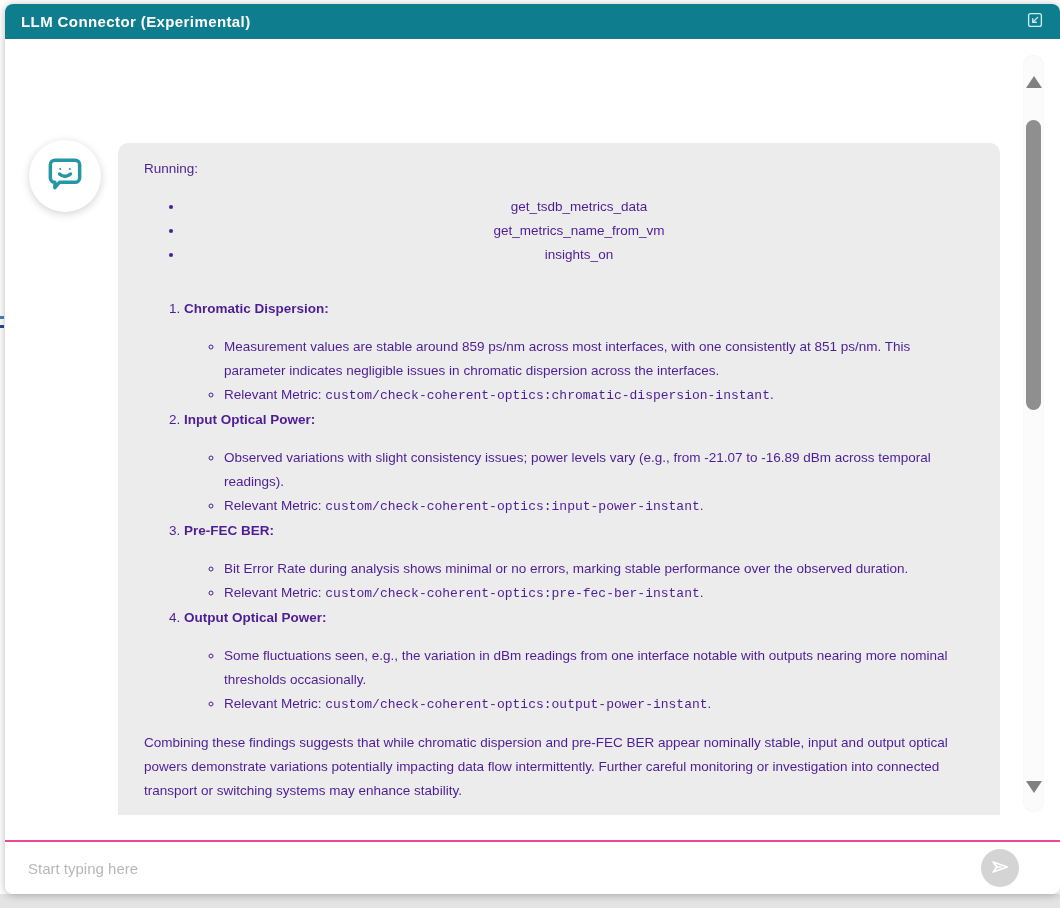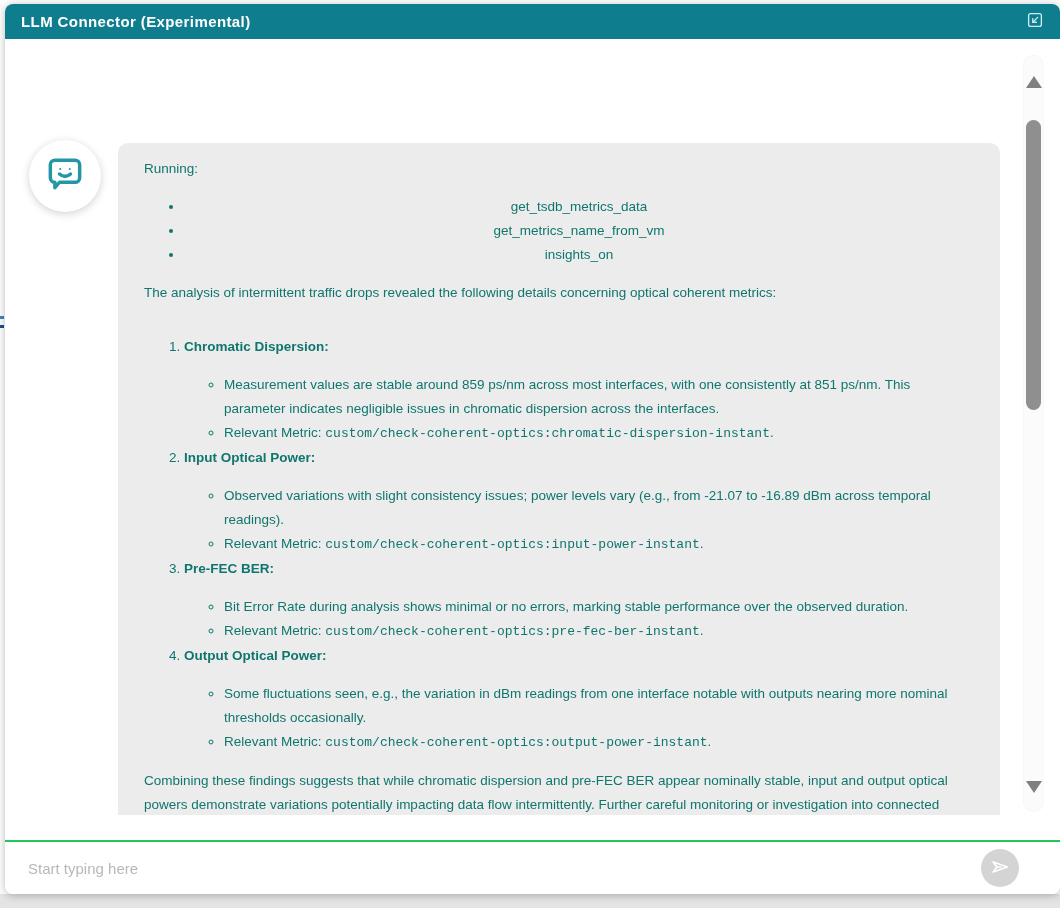--- a/index.html
+++ b/index.html
@@ -73,21 +73,21 @@
     display: flex; align-items: center; justify-content: center;
     color: #2596a5;
   }
 
   
   .bot-bubble {
     position: absolute; left: 113px; top: 104px; width: 882px; height: 672px;
     background: #ececec;
     border-radius: 10px 10px 0 0;
     padding: 14px 26px 0 26px;
-    color: #0f766e;
+    color: #4c1d95;
     font-size: 13.5px;
     line-height: 24px;
     overflow: hidden;
   }
   .bot-bubble p { margin: 14px 0 0 0; }
   .bot-bubble .running { margin: 0; }
   ul.tool-list { list-style: disc; margin: 14px 0 0 0; padding-left: 40px; text-align: center; }
   ol.findings { list-style: decimal; margin: 30px 0 0 0; padding-left: 40px; }
   ol.findings > li > ul { list-style: circle; margin: 14px 0 0 0; padding-left: 40px; }
   .mono {
@@ -119,21 +119,21 @@
     border-top: 12px solid #808080;
   }
   .scroll-thumb {
     position: absolute; left: 3px; top: 65px; width: 15px; height: 290px;
     background: #8f8f8f; border-radius: 8px; cursor: grab;
   }
 
   
   .composer {
     flex: 0 0 54px;
-    border-top: 2px solid #22c55e;
+    border-top: 2px solid #ec4899;
     position: relative;
     display: flex; align-items: center;
     background: #ffffff;
     border-radius: 0 0 8px 8px;
   }
   .composer input {
     flex: 1; height: 100%; border: none; outline: none;
     padding: 0 70px 0 23px;
     font-family: "Liberation Sans", sans-serif;
     font-size: 15px; color: #444;
@@ -186,21 +186,20 @@
       </span>
     </div>
 
     <div class="bot-bubble">
       <p class="running">Running:</p>
       <ul class="tool-list">
         <li>get_tsdb_metrics_data</li>
         <li>get_metrics_name_from_vm</li>
         <li>insights_on</li>
       </ul>
-      <p>The analysis of intermittent traffic drops revealed the following details concerning optical coherent metrics:</p>
       <ol class="findings">
         <li>
           <strong>Chromatic Dispersion:</strong>
           <ul>
             <li>Measurement values are stable around 859 ps/nm across most interfaces, with one consistently at 851 ps/nm. This parameter indicates negligible issues in chromatic dispersion across the interfaces.</li>
             <li><span>Relevant Metric: </span><span class="mono">custom/check-coherent-optics:chromatic-dispersion-instant</span><span>.</span></li>
           </ul>
         </li>
         <li>
           <strong>Input Optical Power:</strong>

